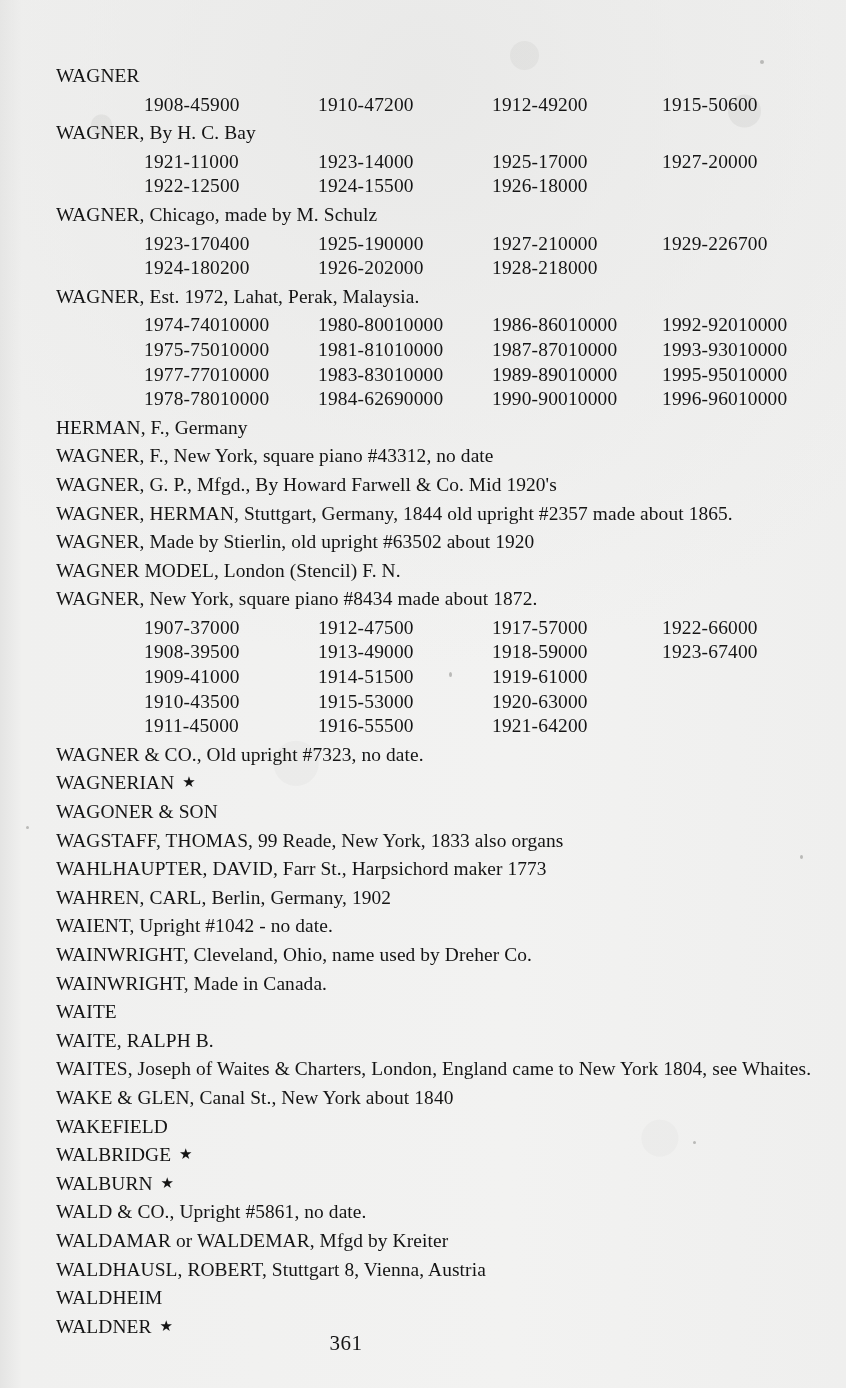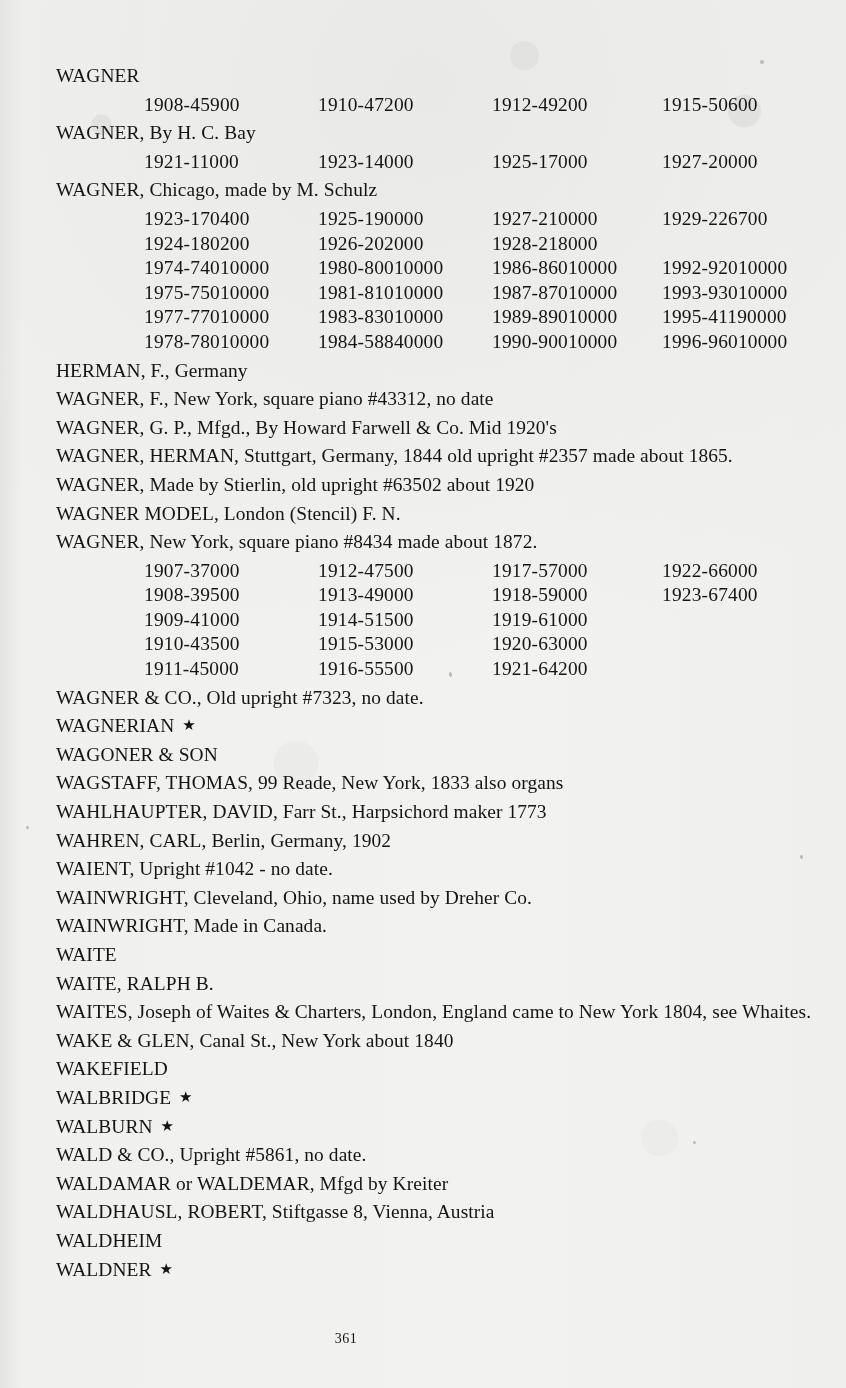--- a/index.html
+++ b/index.html
@@ -92,21 +92,21 @@
   .c3     { width: 170px; margin-top: 37px; }
   .c4     { width: 172px; }
 
   
   #page-number {
     position: absolute;
     top: 1331px;
     left: 0;
     width: 692px;
     text-align: center;
-    font-size: 14px;
+    font-size: 21px;
     letter-spacing: .5px;
   }
 
   
   .speck {
     position: absolute;
     background: #b9b9b7;
     border-radius: 50%;
     pointer-events: none;
   }
@@ -134,20 +134,27 @@
       <div class="entry"><span>WAGNER, By H. C. Bay</span></div>
       <table class="serial-table">
         <tbody>
           <tr>
             <td class="c-pad"></td>
             <td class="c1">1921-11000</td>
             <td class="c2">1923-14000</td>
             <td class="c3">1925-17000</td>
             <td class="c4">1927-20000</td>
           </tr>
+          <tr>
+            <td class="c-pad"></td>
+            <td class="c1">1922-12500</td>
+            <td class="c2">1924-15500</td>
+            <td class="c3">1926-18000</td>
+            <td class="c4"></td>
+          </tr>
         </tbody>
       </table>
       <div class="entry"><span>WAGNER, Chicago, made by M. Schulz</span></div>
       <table class="serial-table">
         <tbody>
           <tr>
             <td class="c-pad"></td>
             <td class="c1">1923-170400</td>
             <td class="c2">1925-190000</td>
             <td class="c3">1927-210000</td>
@@ -155,20 +162,21 @@
           </tr>
           <tr>
             <td class="c-pad"></td>
             <td class="c1">1924-180200</td>
             <td class="c2">1926-202000</td>
             <td class="c3">1928-218000</td>
             <td class="c4"></td>
           </tr>
         </tbody>
       </table>
+      <div class="entry"><span>WAGNER, Est. 1972, Lahat, Perak, Malaysia.</span></div>
       <table class="serial-table">
         <tbody>
           <tr>
             <td class="c-pad"></td>
             <td class="c1">1974-74010000</td>
             <td class="c2">1980-80010000</td>
             <td class="c3">1986-86010000</td>
             <td class="c4">1992-92010000</td>
           </tr>
           <tr>
@@ -176,26 +184,26 @@
             <td class="c1">1975-75010000</td>
             <td class="c2">1981-81010000</td>
             <td class="c3">1987-87010000</td>
             <td class="c4">1993-93010000</td>
           </tr>
           <tr>
             <td class="c-pad"></td>
             <td class="c1">1977-77010000</td>
             <td class="c2">1983-83010000</td>
             <td class="c3">1989-89010000</td>
-            <td class="c4">1995-41190000</td>
+            <td class="c4">1995-95010000</td>
           </tr>
           <tr>
             <td class="c-pad"></td>
             <td class="c1">1978-78010000</td>
-            <td class="c2">1984-58840000</td>
+            <td class="c2">1984-62690000</td>
             <td class="c3">1990-90010000</td>
             <td class="c4">1996-96010000</td>
           </tr>
         </tbody>
       </table>
       <div class="entry"><span>HERMAN, F., Germany</span></div>
       <div class="entry"><span>WAGNER, F., New York, square piano #43312, no date</span></div>
       <div class="entry"><span>WAGNER, G. P., Mfgd., By Howard Farwell &amp; Co. Mid 1920's</span></div>
       <div class="entry"><span>WAGNER, HERMAN, Stuttgart, Germany, 1844 old upright #2357 made about 1865.</span></div>
       <div class="entry"><span>WAGNER, Made by Stierlin, old upright #63502 about 1920</span></div>
@@ -251,21 +259,21 @@
       <div class="entry"><span>WAINWRIGHT, Made in Canada.</span></div>
       <div class="entry"><span>WAITE</span></div>
       <div class="entry"><span>WAITE, RALPH B.</span></div>
       <div class="entry"><span>WAITES, Joseph of Waites &amp; Charters, London, England came to New York 1804, see Whaites.</span></div>
       <div class="entry"><span>WAKE &amp; GLEN, Canal St., New York about 1840</span></div>
       <div class="entry"><span>WAKEFIELD</span></div>
       <div class="entry"><span>WALBRIDGE</span> <span class="star">★</span></div>
       <div class="entry"><span>WALBURN</span> <span class="star">★</span></div>
       <div class="entry"><span>WALD &amp; CO., Upright #5861, no date.</span></div>
       <div class="entry"><span>WALDAMAR or WALDEMAR, Mfgd by Kreiter</span></div>
-      <div class="entry"><span>WALDHAUSL, ROBERT, Stiftgasse 8, Vienna, Austria</span></div>
+      <div class="entry"><span>WALDHAUSL, ROBERT, Stuttgart 8, Vienna, Austria</span></div>
       <div class="entry"><span>WALDHEIM</span></div>
       <div class="entry"><span>WALDNER</span> <span class="star">★</span></div>
     </div>
 
   <div id="page-number">361</div>
 </div>
 
 <div class="speck" style="left:26px;  top:826px;  width:3px; height:3px;"></div>
 <div class="speck" style="left:800px; top:855px;  width:3px; height:4px;"></div>
 <div class="speck" style="left:693px; top:1141px; width:3px; height:3px;"></div>

